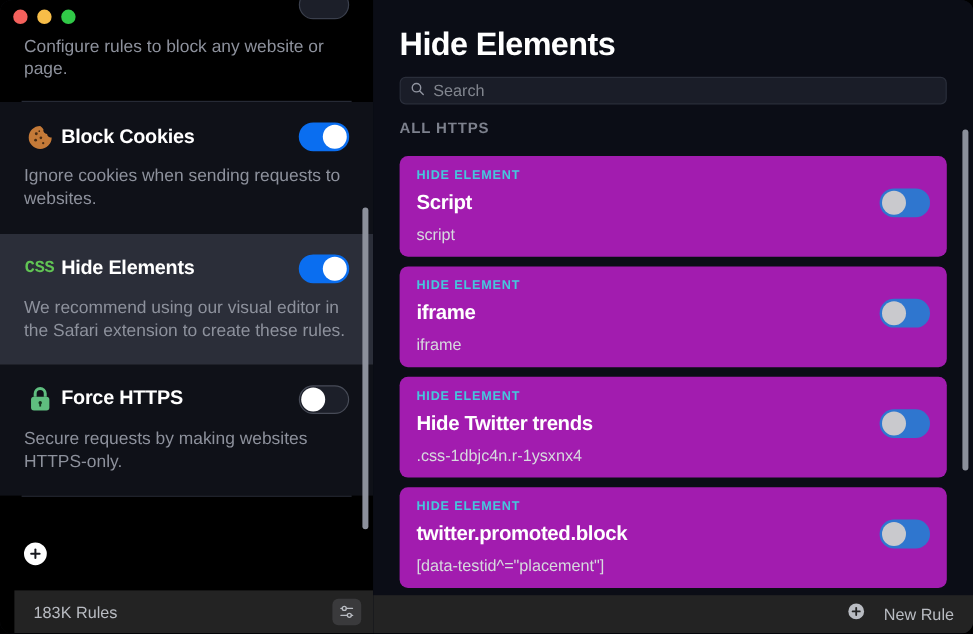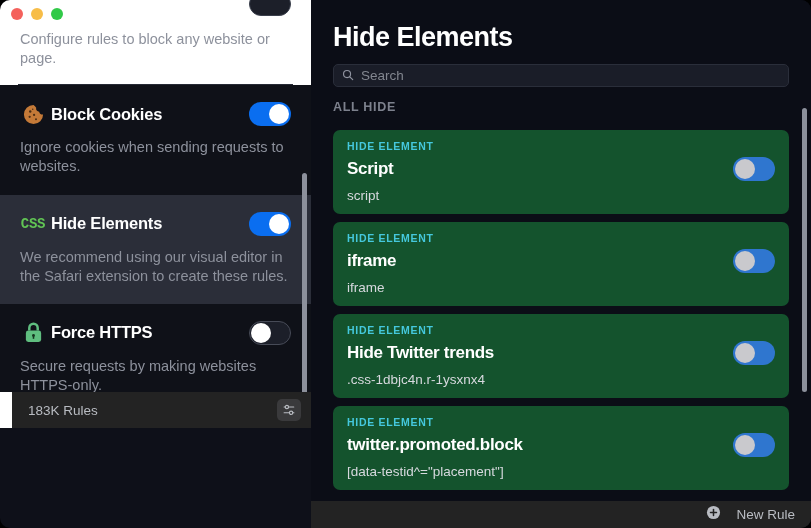--- a/index.html
+++ b/index.html
@@ -16,22 +16,22 @@
     display: flex;
     background: #0e1019;
     border-radius: 10px;
     overflow: hidden;
   }
 
   
   .sidebar {
     position: relative;
     width: 311px;
-    height: 428px;
-    background: #ffffff;
+    height: 528px;
+    background: #000000;
     flex: 0 0 311px;
     overflow: hidden;
   }
   .traffic-lights {
     position: absolute;
     top: 8px; left: 11px;
     display: flex; gap: 8px;
     z-index: 30;
   }
   .tl { width: 12px; height: 12px; border-radius: 50%; }
@@ -223,21 +223,21 @@
     padding: 13px 22px 6px 22px;
   }
 
   .cards {
     position: absolute;
     top: 130px; left: 0; right: 0; bottom: 32px;
     padding: 0 22px 0 22px;
     overflow: hidden;
   }
   .card {
-    background: #14532d;
+    background: #a21caf;
     border-radius: 7px;
     padding: 10px 14px 11px 14px;
     margin-bottom: 8px;
     position: relative;
   }
   .card-kicker {
     color: #45c8dd;
     font-size: 10.5px;
     font-weight: 700;
     letter-spacing: 0.7px;
@@ -268,21 +268,21 @@
     width: 5px;
     height: 284px;
     border-radius: 3px;
     background: #8c909b;
     z-index: 20;
   }
 
   .bottombar {
     position: absolute;
     left: 0; right: 0; bottom: 0;
-    height: 27px;
+    height: 32px;
     background: #232323;
     display: flex;
     align-items: center;
     justify-content: flex-end;
     padding: 0 16px;
     gap: 15px;
     z-index: 25;
   }
   .newrule-label {
     color: #b9bcc2;
@@ -401,21 +401,21 @@
         <span>
           <svg width="12" height="12" viewBox="0 0 14 14">
             <circle cx="5.9" cy="5.9" r="4.1" fill="none" stroke="#9094a0" stroke-width="1.35"></circle>
             <line x1="9.1" y1="9.1" x2="12.5" y2="12.5" stroke="#9094a0" stroke-width="1.35" stroke-linecap="round"></line>
           </svg>
         </span>
         <span class="search-placeholder">Search</span>
       </div>
     </div>
 
-    <div class="all-rules">ALL HIDE</div>
+    <div class="all-rules">ALL HTTPS</div>
 
     <div class="cards">
 
       <div class="card">
         <div class="card-kicker">HIDE ELEMENT</div>
         <div class="card-main">
           <span class="card-title">Script</span>
           <span class="tgl card-on">
             <span class="knob"></span>
           </span>

